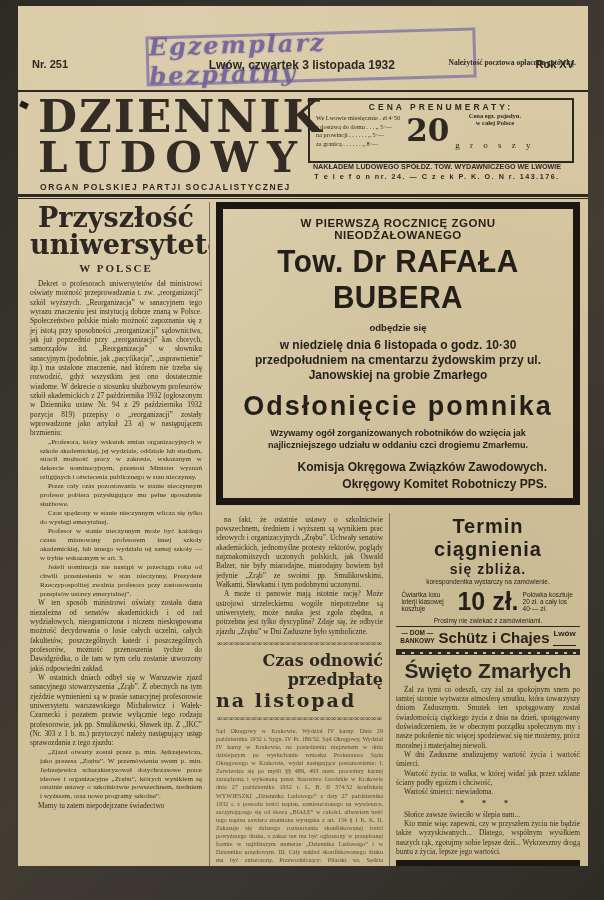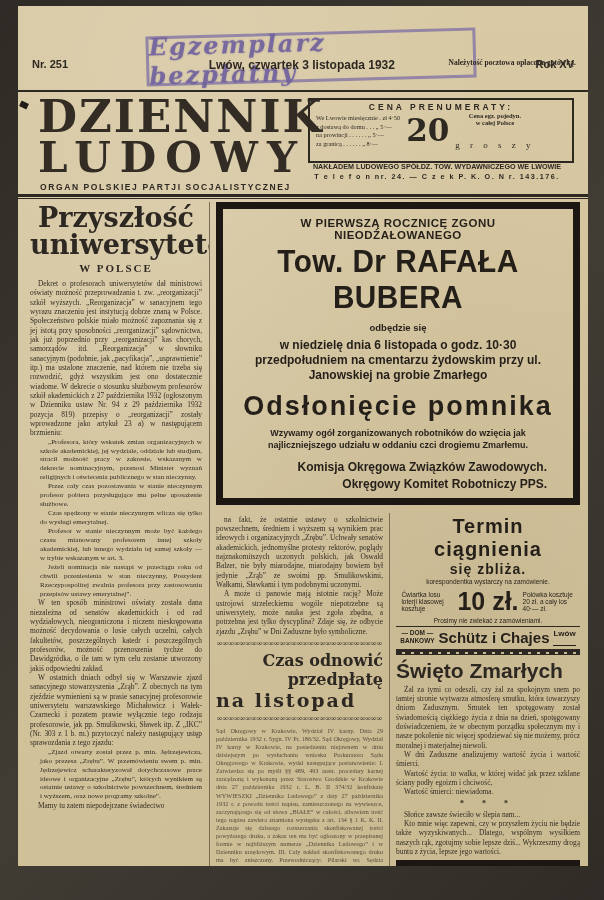--- a/index.html
+++ b/index.html
@@ -74,21 +74,21 @@
   .lot-note { font-size:6.5px; margin:1px 0 2px; }
   .lot-row { display:flex; align-items:center; justify-content:center; gap:4px; }
   .lot-side { font-size:6.5px; width:52px; text-align:left; }
   .lot-price { font-size:25px; font-weight:bold; white-space:nowrap; }
   .lot-cta { font-size:6.5px; margin:1px 0 2px; }
   .lot-bank { display:flex; justify-content:center; gap:4px; border-top:1px solid #2e2822; padding-top:2px; }
   .lot-dom { font-size:6.5px; font-weight:bold; line-height:1.2; text-align:center; }
   .lot-name { font-size:15px; font-weight:bold; }
   .lot-city { font-size:8px; font-weight:bold; border-bottom:1px solid #241f19; }
   .rule-hatch { border-top:3px solid #2e2822; border-bottom:1px solid #2e2822; height:6px; margin:3px 0 4px; background:repeating-linear-gradient(90deg,#2e2822 0 6px, transparent 6px 9px); }
-  .sw-head { font-size:21px; font-weight:bold; font-family:"Liberation Sans", sans-serif; margin-bottom:2px; }
+  .sw-head { text-align:center; font-size:21px; font-weight:bold; font-family:"Liberation Sans", sans-serif; margin-bottom:2px; }
   .stars { text-align:center; font-size:8px; font-weight:bold; letter-spacing:8px; margin:2px 0; }
   .edge-mark { position:absolute; left:2px; top:96px; width:8px; height:6px; background:#201c17; transform:rotate(25deg); }
 </style>
 </head>
 <body>
 
 <div class="page">
   <div class="paper">
     <div class="edge-mark"></div>
 

